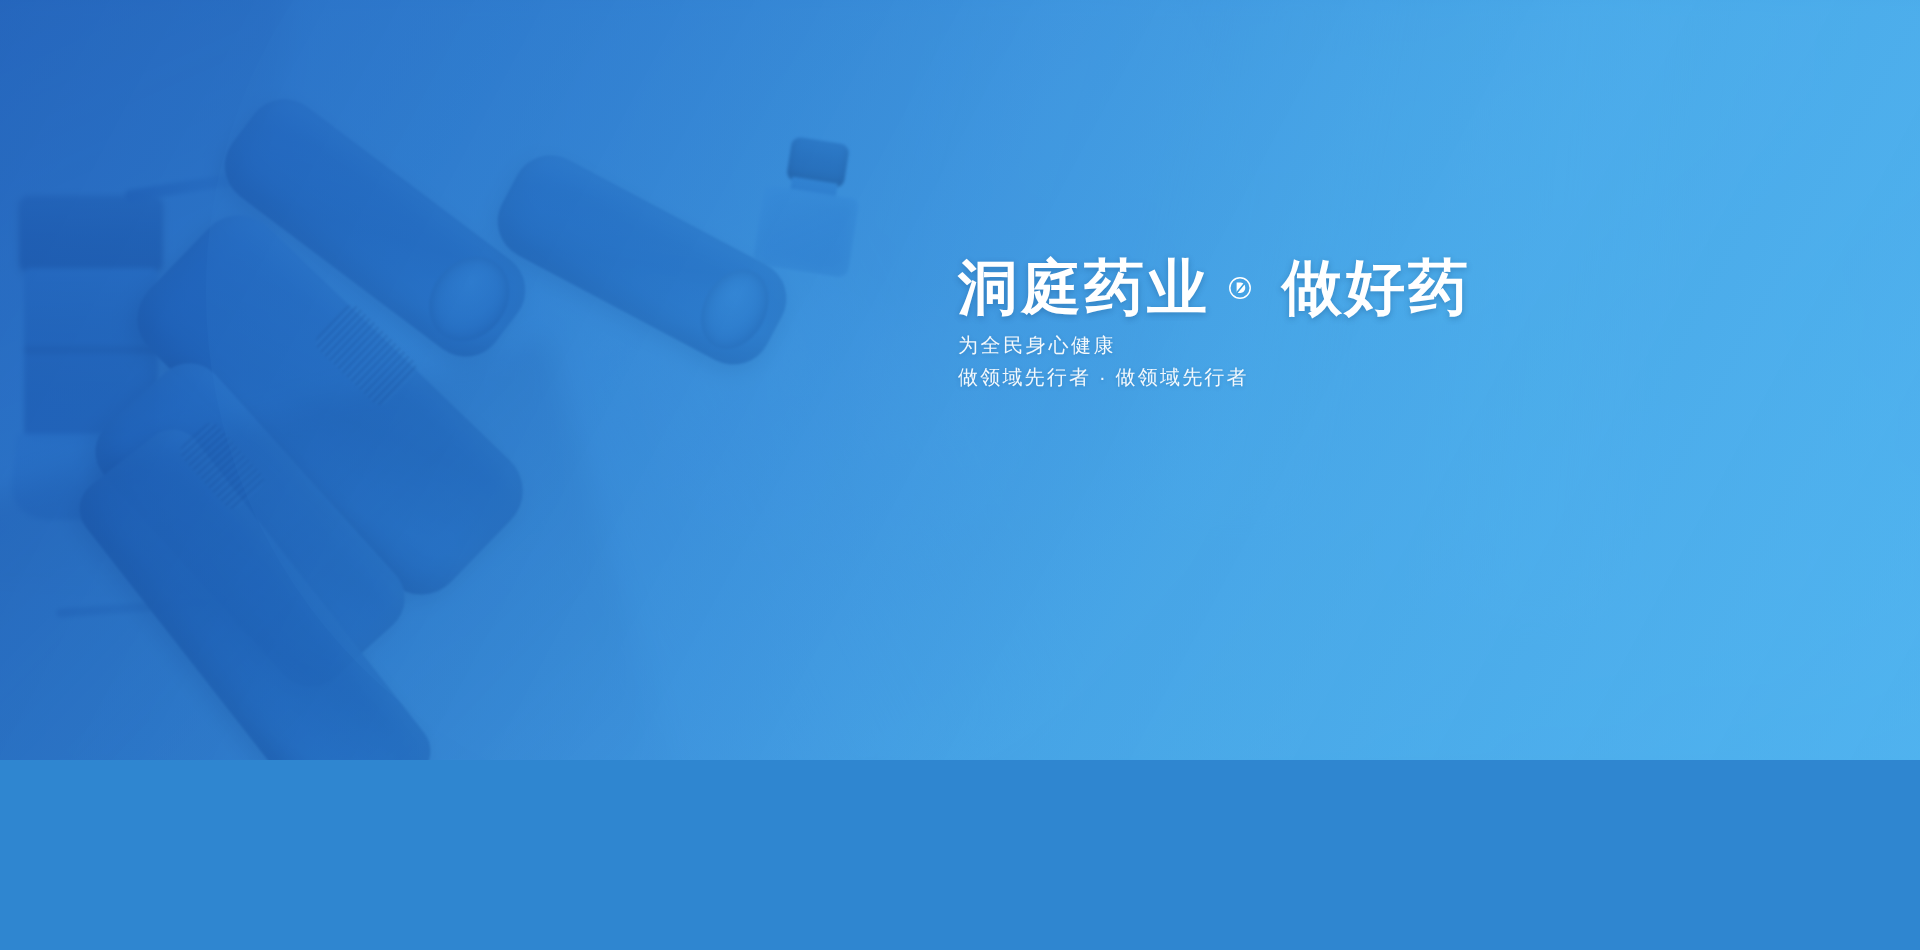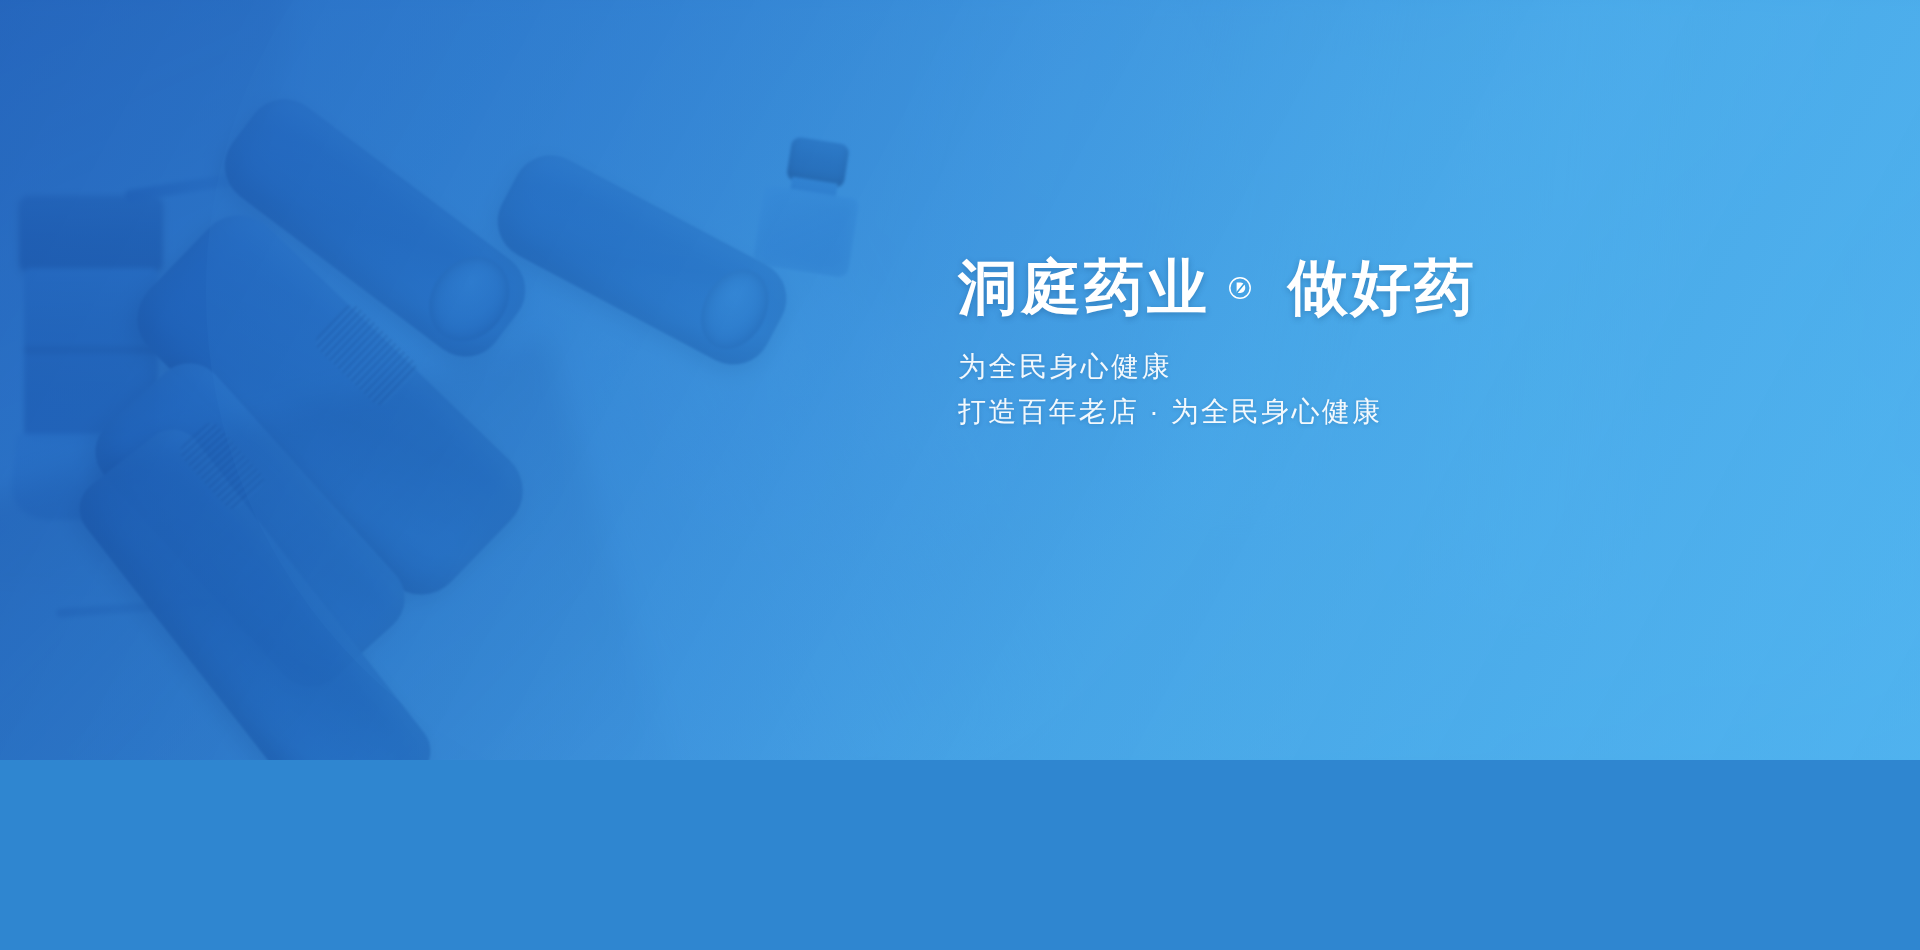--- a/index.html
+++ b/index.html
@@ -208,35 +208,35 @@
     align-items:center;
     font-size:60px;
     line-height:1;
     font-weight:700;
     color:#ffffff;
     letter-spacing:3px;
     white-space:nowrap;
     text-shadow:0 2px 6px rgba(12,58,110,.30);
   }
   .headline .seg-a{ }
-  .headline .seg-b{ margin-left:22px;text-align:center; }
+  .headline .seg-b{ margin-left:16px;text-align:center; }
 
   .mark{
     display:inline-block;
     width:24px; height:24px;
     margin:0 14px 0 18px;
     position:relative;
     flex:0 0 auto;
   }
   .mark svg{ display:block; width:24px; height:24px; }
 
   .sub{
-    margin-top:26px;
+    margin-top:11px;
     color:rgba(255,255,255,.94);
-    font-size:28px;
+    font-size:20px;
     line-height:1.62;
     letter-spacing:2.6px;
     white-space:nowrap;
     text-shadow:0 1px 4px rgba(12,58,110,.22);
   }
   .sub .l2{ letter-spacing:2.2px; }
 </style>
 </head>
 <body>
 
@@ -311,17 +311,17 @@
           <path d="M8.6 6.4 h4.0 c2.9 0 4.6 2.1 4.6 5.1 c0 3.2 -1.9 5.4 -4.9 5.4 h-3.7 z" fill="#ffffff"></path>
           <path d="M8.6 17.0 L16.4 7.4" stroke="#3ba0e0" stroke-width="1.6" fill="none"></path>
         </svg>
       </span>
 
       <span class="seg-b">做好药</span>
     </div>
 
     <div class="sub">
       <div class="l1">为全民身心健康</div>
-      <div class="l2">打造百年老店 · 为全民身心健康</div>
+      <div class="l2">做领域先行者 · 做领域先行者</div>
     </div>
 
   </div>
 </div>
 
 </body></html>

